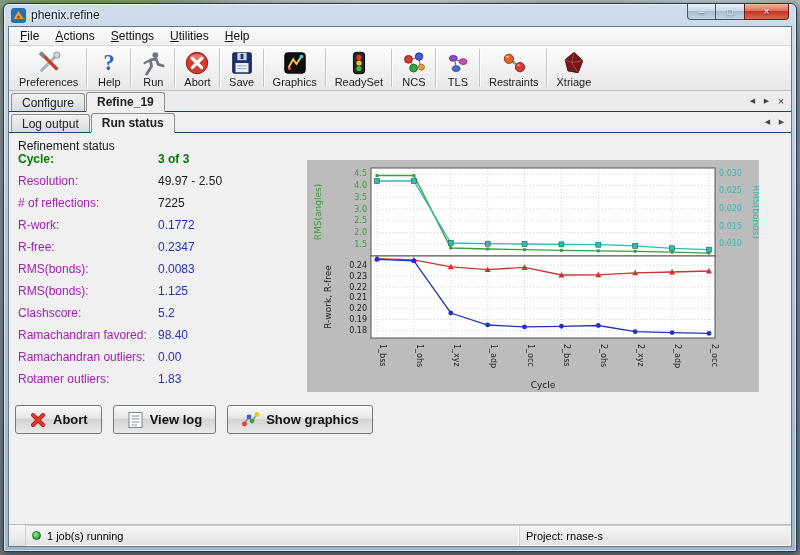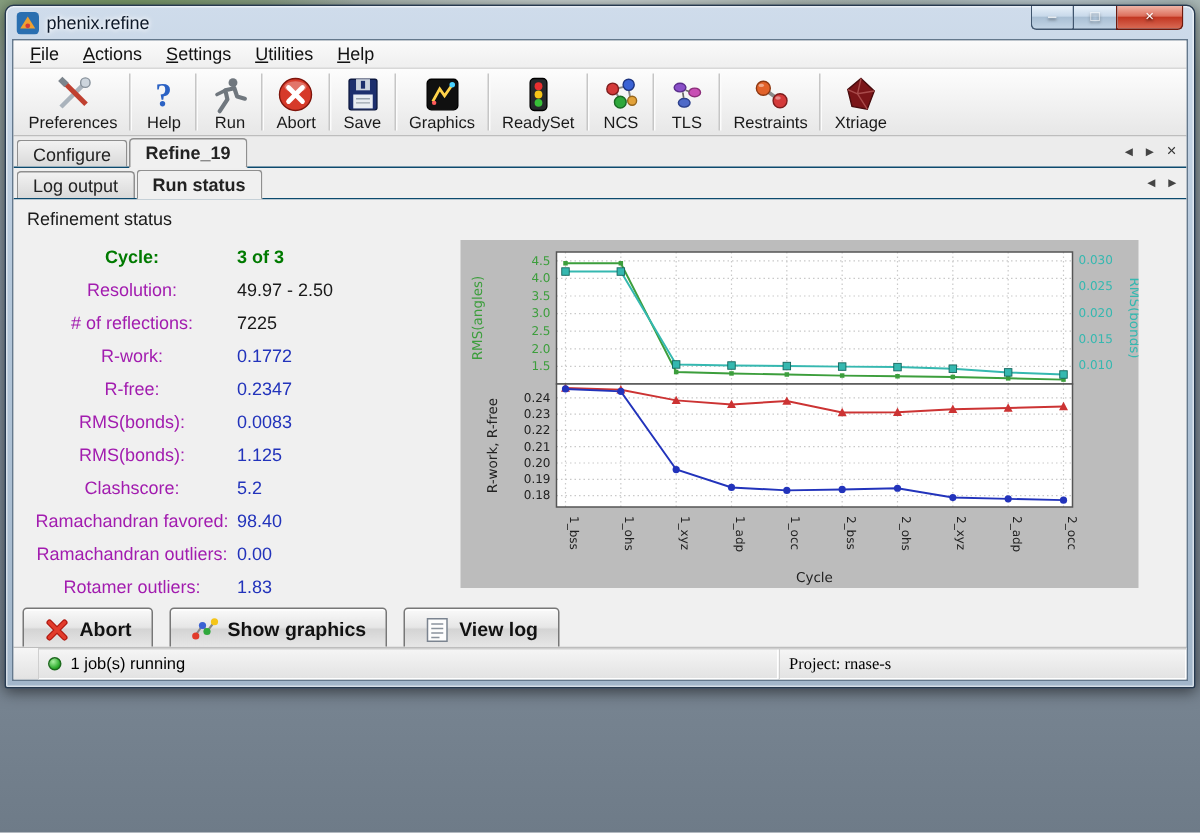--- a/index.html
+++ b/index.html
@@ -10,25 +10,24 @@
     background:
       radial-gradient(ellipse 230px 90px at 10% -2%, rgba(110,150,85,.85), rgba(110,150,85,0) 70%),
       radial-gradient(ellipse 260px 100px at 88% -2%, rgba(200,215,225,.9), rgba(200,215,225,0) 70%),
       radial-gradient(ellipse 320px 130px at 50% -4%, rgba(235,242,246,.8), rgba(235,242,246,0) 72%),
       linear-gradient(180deg,#97a59b 0%,#8b98a4 30%,#7e8b98 70%,#6e7b88 100%);
     position:relative;
   }
 
   
   .window {
-    position:absolute; left:3px; top:3px; width:794px; height:456px;
+    position:absolute; left:3px; top:3px; width:794px; height:549px;
     background:linear-gradient(180deg,#cfdceb 0%,#b4c7da 40%,#a2b6ca 100%);
     border:1px solid #27394e; border-radius:6px 6px 2px 2px;
     box-shadow:0 2px 10px rgba(0,0,0,.55), inset 0 0 0 1px rgba(255,255,255,.55);
-    text-align:center;
   }
   .titlebar { position:absolute; left:0; top:0; right:0; height:22px; display:flex; align-items:center; padding:0 7px; }
   .title-icon { width:15px; height:15px; margin-right:5px; flex:0 0 auto; }
   .title-text { color:#0d1828; text-shadow:0 0 5px #fff, 0 0 3px #fff; font-size:12px; }
   .win-buttons { position:absolute; right:7px; top:0; display:flex; }
   .win-btn {
     height:16px; display:flex; align-items:center; justify-content:center;
     border:1px solid #40566e; border-top:none; color:#fff; font-size:10px; line-height:1;
     text-shadow:0 1px 2px rgba(0,0,0,.7); cursor:pointer;
     background:linear-gradient(180deg,#e8f1f9 0%,#c8d9ea 45%,#a9bfd4 50%,#c2d4e5 100%);
@@ -70,21 +69,21 @@
   }
   .tab.active { background:#f0f0f0; font-weight:bold; height:20px; margin-bottom:-1px; border-bottom:1px solid #f0f0f0; z-index:2; }
   .tab-controls { position:absolute; right:4px; top:0; height:100%; display:flex; align-items:center; gap:3px; }
   .tab-nav { font-size:7px; color:#444; width:11px; height:13px; display:flex; align-items:center; justify-content:center; cursor:pointer; }
   .tab-x { font-size:11px; color:#333; width:12px; height:13px; display:flex; align-items:center; justify-content:center; cursor:pointer; }
 
   
   .content { flex:1 1 auto; position:relative; background:#f0f0f0; overflow:hidden; }
   .section-heading { position:absolute; left:9px; top:6px; color:#1a1a1a; }
 
-  .stats { position:absolute; left:9px; top:27px; width:286px; }
+  .stats { position:absolute; left:9px; top:15px; width:286px; }
   .stat-row { display:flex; height:22px; align-items:center; }
   .stat-label { width:140px; color:#a21caf; flex:0 0 auto; }
   .stat-value { color:#1a1a1a; }
   .val-green { color:#007a00; font-weight:bold; }
   .lab-green { color:#007a00; font-weight:bold; }
   .val-blue { color:#2233bb; }
 
   .chart-panel { position:absolute; left:298px; top:27px; width:452px; height:232px; background:#bcbcbc; }
 
   
@@ -94,21 +93,21 @@
     border:1px solid #777; border-radius:3px; cursor:pointer;
     background:linear-gradient(#fafafa,#e6e6e6 45%,#d4d4d4 50%,#e9e9e9);
     box-shadow:inset 0 1px 0 #fff;
     font-weight:bold; font-size:13px; color:#111;
   }
 
   
   .statusbar { height:22px; flex:0 0 auto; display:flex; background:linear-gradient(#f6f6f6,#e2e2e2); border-top:1px solid #bdbdbd; font-size:11px;padding-left:16px; }
   .status-cell { display:flex; align-items:center; padding:0 7px; box-shadow:inset 1px 1px 0 #cfcfcf, inset -1px -1px 0 #fff; }
   .status-cell.left { flex:0 0 494px; gap:6px; }
-  .status-cell.right { flex:1;font-family:Liberation Serif, serif; }
+  .status-cell.right { flex:1; }
   .green-dot { width:9px; height:9px; border-radius:50%; background:radial-gradient(circle at 35% 30%, #a8f0a0, #2fae2f 65%, #187018); border:1px solid #1c6a1c; flex:0 0 auto; }
 </style>
 </head>
 <body>
 
 <div class="window">
 
   <div class="titlebar">
     <svg class="title-icon" viewBox="0 0 15 15">
       <rect width="15" height="15" rx="3" fill="#2a6fb0"></rect>
@@ -470,39 +469,39 @@
 
       <div class="btn-row">
         <div class="push-btn">
           <svg width="18" height="18" viewBox="0 0 18 18">
             <path d="M4 4 L14 14 M14 4 L4 14" stroke="#b01810" stroke-width="4" stroke-linecap="round"></path>
             <path d="M4 4 L14 14 M14 4 L4 14" stroke="#e23c2c" stroke-width="2.4" stroke-linecap="round"></path>
           </svg>
           <span>Abort</span>
         </div>
         <div class="push-btn">
+          <svg width="17" height="18" viewBox="0 0 17 18">
+            <rect x="2" y="1.5" width="13" height="15" fill="#fdfdfd" stroke="#7b8490"></rect>
+            <line x1="4.5" y1="5" x2="12.5" y2="5" stroke="#8a929c"></line>
+            <line x1="4.5" y1="8" x2="12.5" y2="8" stroke="#8a929c"></line>
+            <line x1="4.5" y1="11" x2="12.5" y2="11" stroke="#8a929c"></line>
+            <line x1="4.5" y1="14" x2="10" y2="14" stroke="#8a929c"></line>
+          </svg>
+          <span>View log</span>
+        </div>
+        <div class="push-btn">
           <svg width="19" height="18" viewBox="0 0 19 18">
             <path d="M3 13 L8 6 L11 10 L16 3.5" stroke="#888" stroke-width="1.4" fill="none"></path>
             <circle cx="3.5" cy="13" r="2.4" fill="#e23c2c"></circle>
             <circle cx="8" cy="6" r="2.4" fill="#3a62d4"></circle>
             <circle cx="11" cy="10" r="2.4" fill="#2fa83c"></circle>
             <circle cx="16" cy="3.5" r="2.4" fill="#f5c518"></circle>
           </svg>
           <span>Show graphics</span>
         </div>
-        <div class="push-btn">
-          <svg width="17" height="18" viewBox="0 0 17 18">
-            <rect x="2" y="1.5" width="13" height="15" fill="#fdfdfd" stroke="#7b8490"></rect>
-            <line x1="4.5" y1="5" x2="12.5" y2="5" stroke="#8a929c"></line>
-            <line x1="4.5" y1="8" x2="12.5" y2="8" stroke="#8a929c"></line>
-            <line x1="4.5" y1="11" x2="12.5" y2="11" stroke="#8a929c"></line>
-            <line x1="4.5" y1="14" x2="10" y2="14" stroke="#8a929c"></line>
-          </svg>
-          <span>View log</span>
-        </div>
       </div>
     </div>
 
     <div class="statusbar">
       <div class="status-cell left">
         <span class="green-dot"></span>
         <span>1 job(s) running</span>
       </div>
       <div class="status-cell right">
         <span>Project: rnase-s</span>

